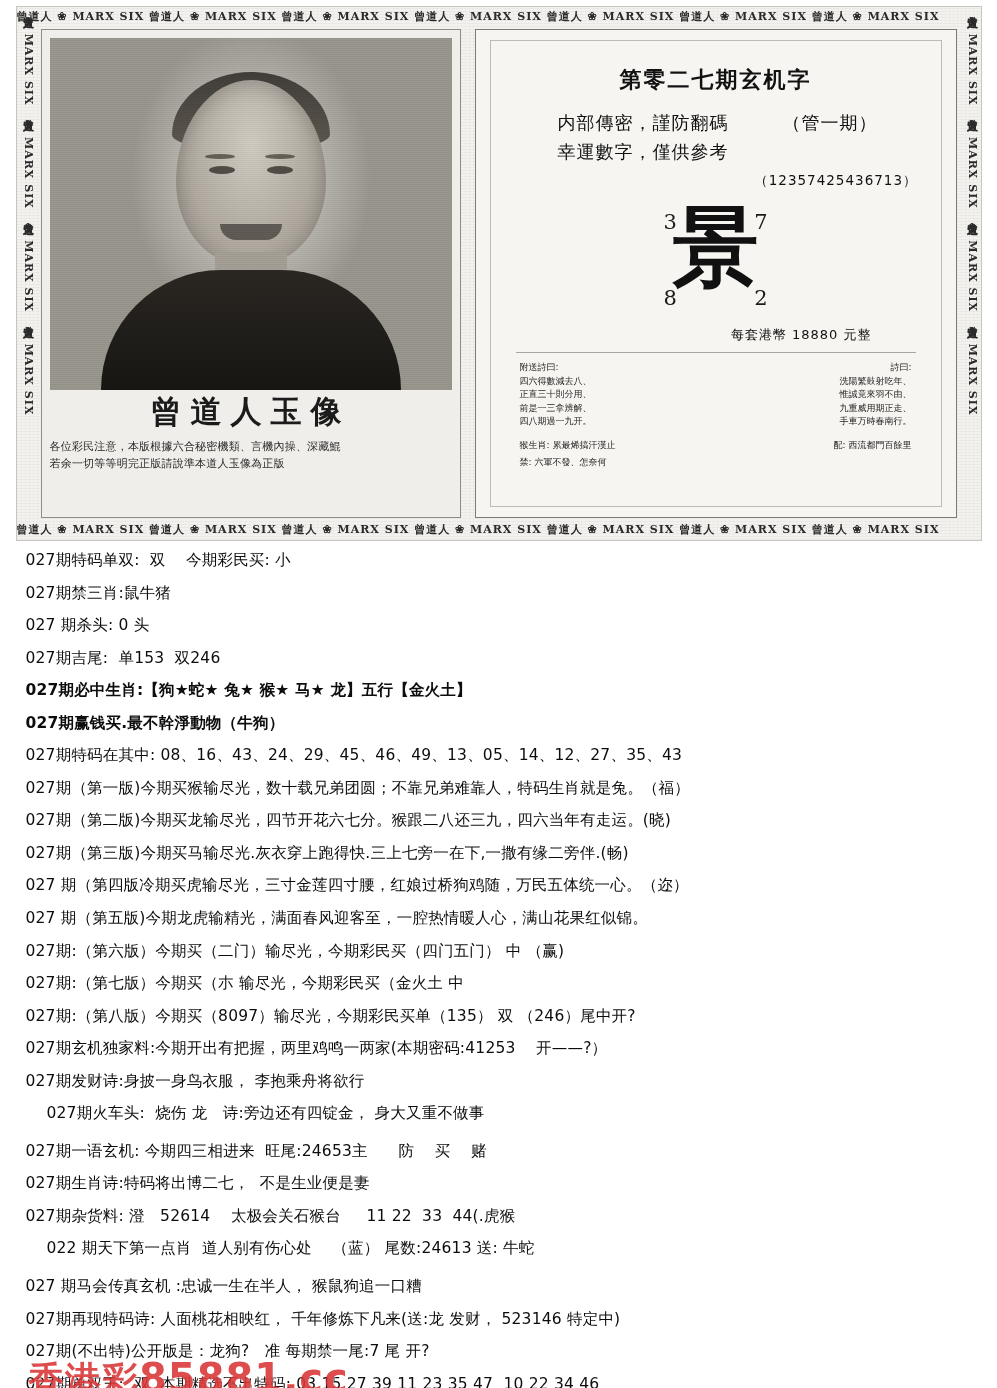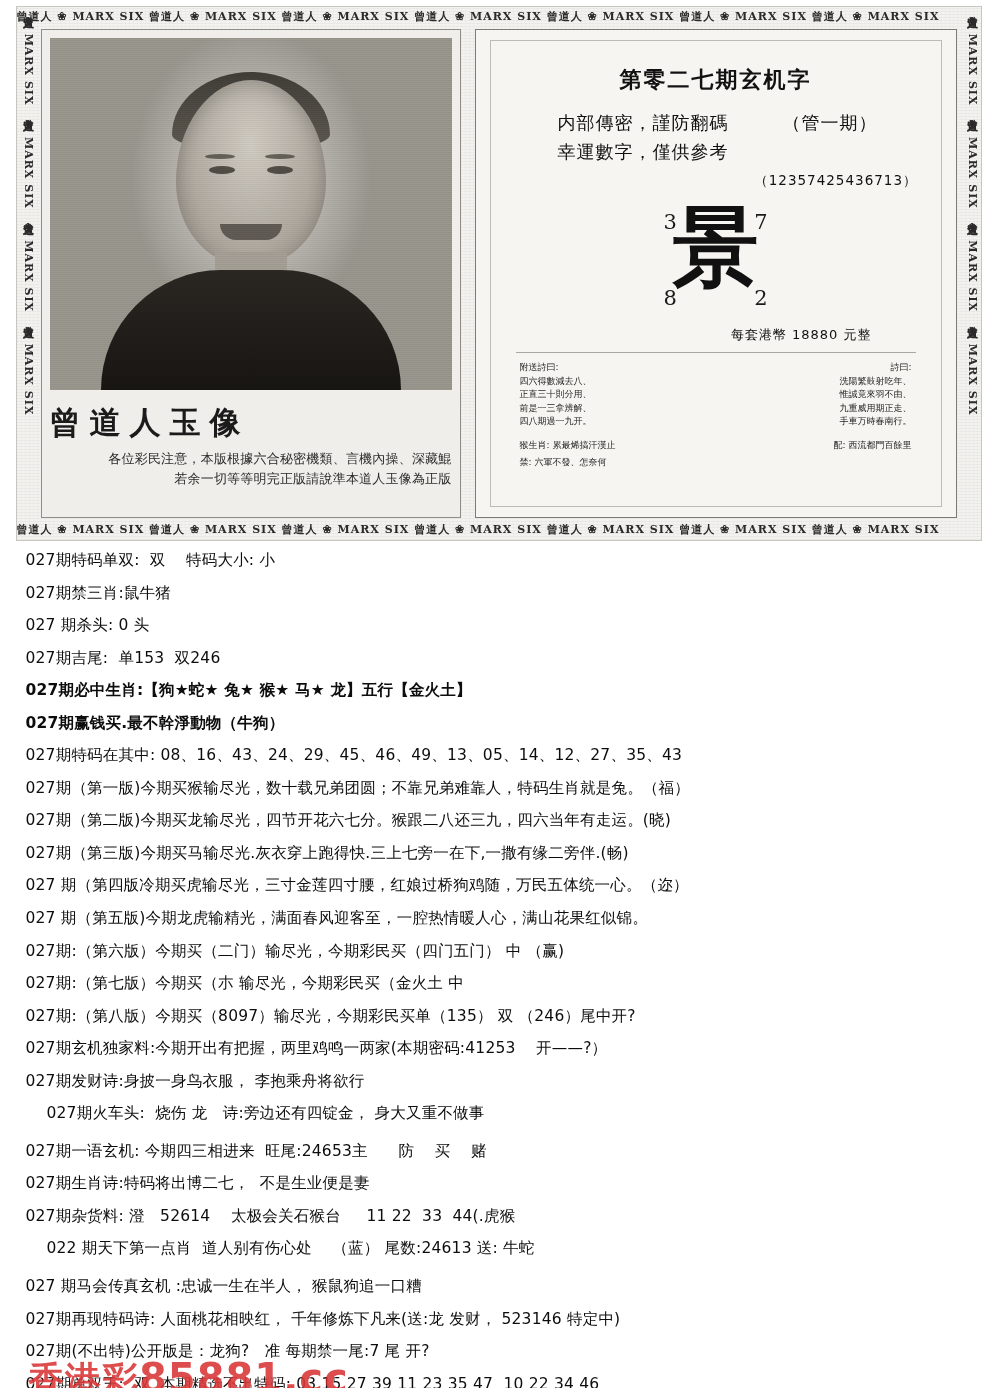--- a/index.html
+++ b/index.html
@@ -136,34 +136,34 @@
     background: linear-gradient(#2f2c28, #1d1b18);
   }
   .photo-grain {
     position: absolute; inset: 0;
     background:
       repeating-linear-gradient(0deg, rgba(255,255,255,0.05) 0 1px, rgba(0,0,0,0.05) 1px 2px);
     mix-blend-mode: multiply;
   }
 
   .portrait-title {
-    margin-top: 12px;
-    text-align: left;
+    margin-top: 1px;
+    text-align: center;
     font-family: "DejaVu Serif", "Liberation Serif", serif;
     font-size: 31px;
     font-weight: bold;
     letter-spacing: 9px;
     color: #1b1b1b;
   }
   .portrait-note {
     margin-top: 6px;
-    font-size: 13px;
+    font-size: 11px;
     line-height: 1.45;
     color: #2b2b2b;
-    text-align: right;
+    text-align: left;
     letter-spacing: 0.2px;
   }
 
   
   .card {
     flex: 1;
     border: 1px solid #7d7b76;
     background: #f6f5f1;
     padding: 10px 14px;
     position: relative;
@@ -373,21 +373,21 @@
           </div>
           <div></div>
         </div>
       </div>
     </div>
 
   </div>
 </div>
 
 <div class="body-text">
-  <div class="line">027期特码单双:  双    特码大小: 小</div>
+  <div class="line">027期特码单双:  双    今期彩民买: 小</div>
   <div class="line">027期禁三肖:鼠牛猪</div>
   <div class="line">027 期杀头: 0 头</div>
   <div class="line">027期吉尾:  单153  双246</div>
   <div class="line bold">027期必中生肖:【狗★蛇★ 兔★ 猴★ 马★ 龙】五行【金火土】</div>
   <div class="line bold">027期赢钱买.最不幹淨動物（牛狗）</div>
   <div class="line">027期特码在其中: 08、16、43、24、29、45、46、49、13、05、14、12、27、35、43</div>
   <div class="line">027期（第一版)今期买猴输尽光，数十载兄弟团圆；不靠兄弟难靠人，特码生肖就是兔。（福）</div>
   <div class="line">027期（第二版)今期买龙输尽光，四节开花六七分。猴跟二八还三九，四六当年有走运。(晓)</div>
   <div class="line">027期（第三版)今期买马输尽光.灰衣穿上跑得快.三上七旁一在下,一撒有缘二旁伴.(畅)</div>
   <div class="line">027 期（第四版冷期买虎输尽光，三寸金莲四寸腰，红娘过桥狗鸡随，万民五体统一心。（迩）</div>

